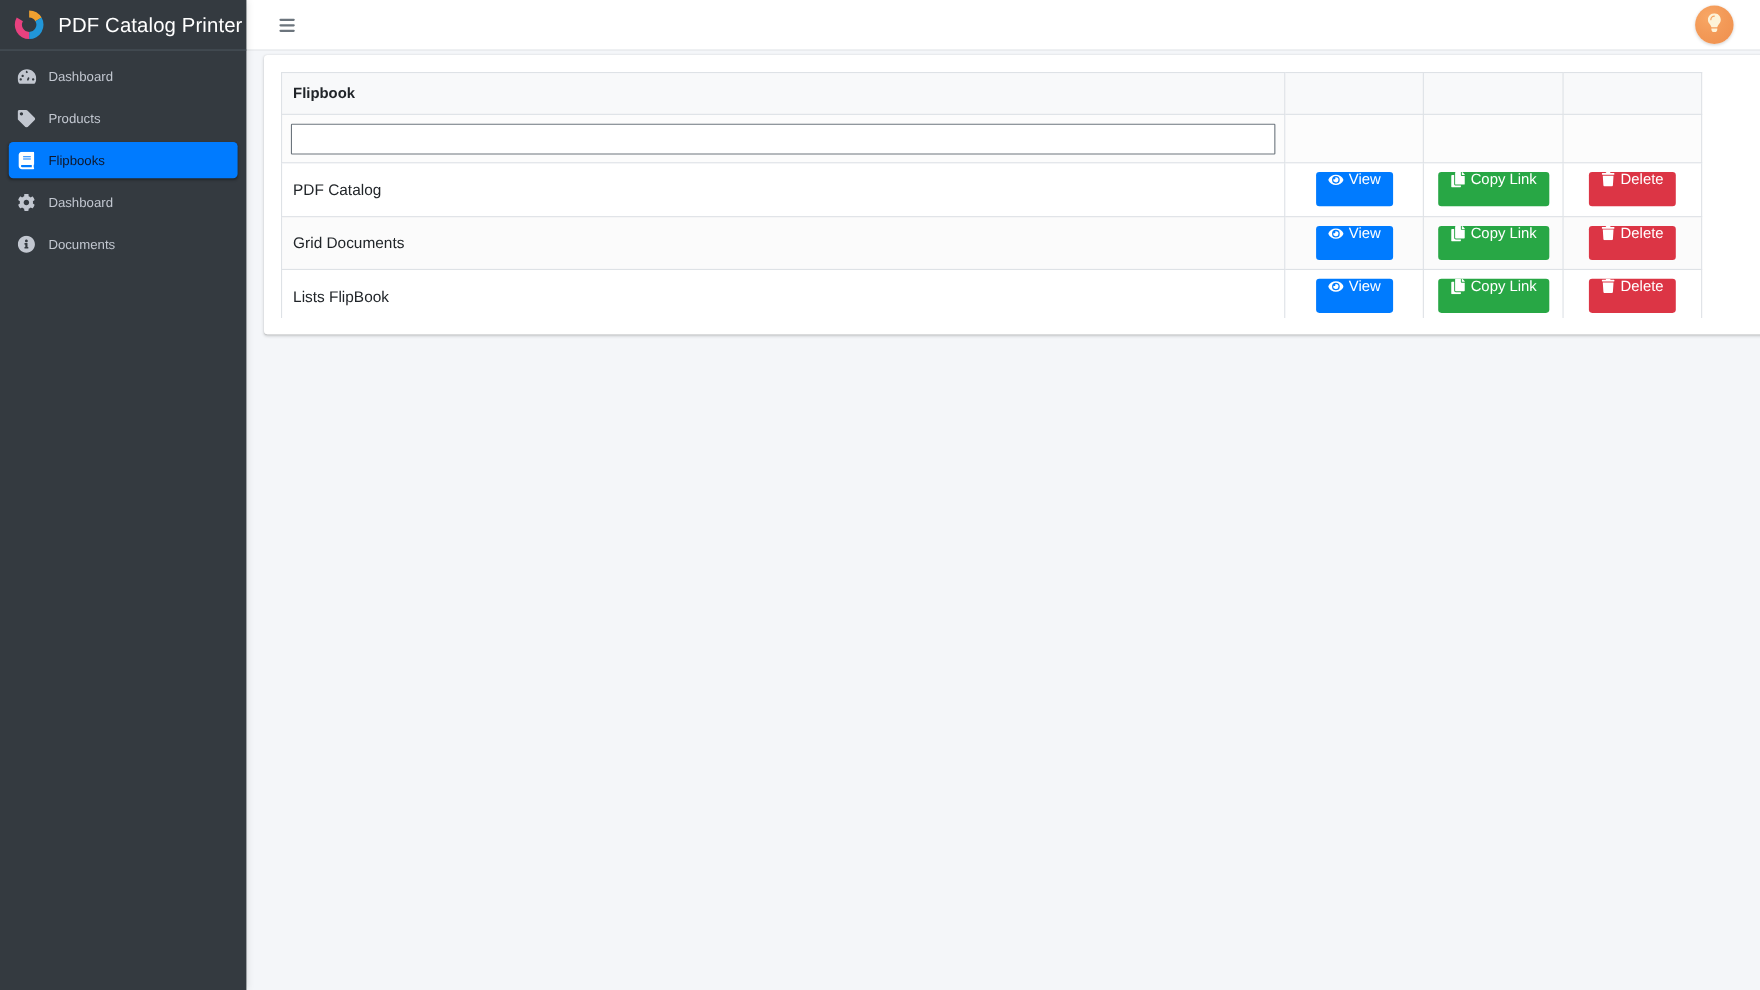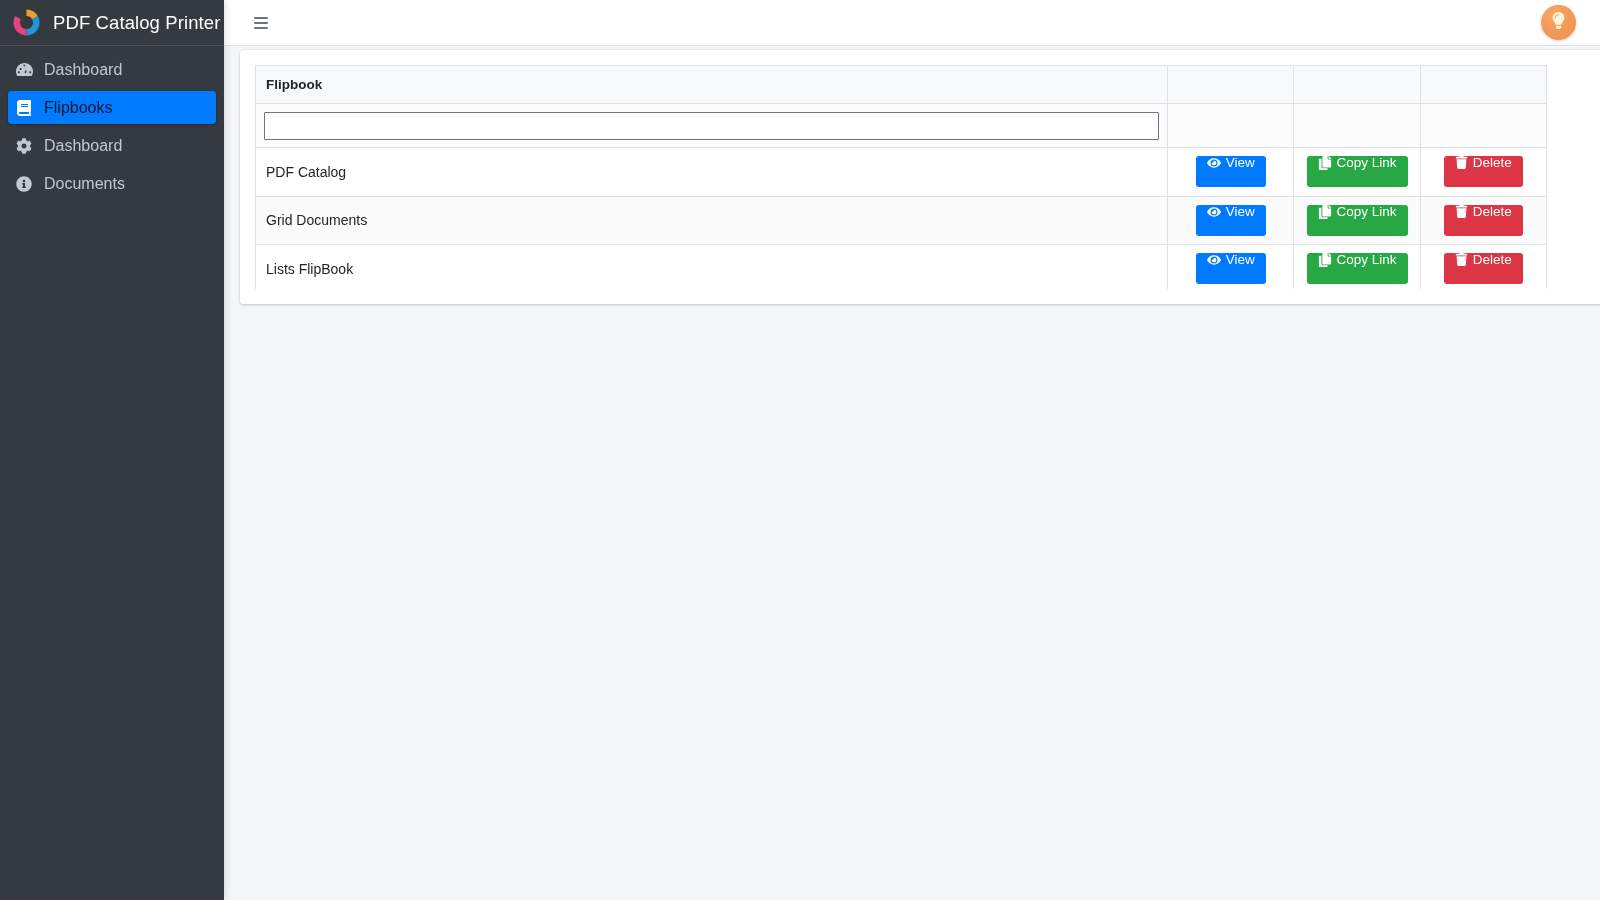--- a/index.html
+++ b/index.html
@@ -47,21 +47,21 @@
   }
   .nav { padding: 7px 8px 0 8px; }
   .nav-item {
     display: flex;
     align-items: center;
     height: 33px;
     padding: 0 8px;
     margin-bottom: 5px;
     border-radius: 4px;
     color: #c2c7d0;
-    font-size: 16px;
+    font-size: 12px;
     cursor: pointer;
     text-decoration: none;
     white-space: nowrap;
   }
   .nav-item .ico {
     width: 24px;
     flex: 0 0 24px;
     display: flex;
     align-items: center;
     justify-content: flex-start;
@@ -261,20 +261,28 @@
 
       <a class="nav-item">
         <span class="ico">
           <svg width="17" height="17" viewBox="0 0 576 512" fill="currentColor">
             <path d="M288 32C128.9 32 0 160.9 0 320c0 52.8 14.3 102.3 39.1 144.8 5.6 9.6 16.3 15.2 27.4 15.2h443c11.1 0 21.8-5.6 27.4-15.2C561.7 422.3 576 372.8 576 320c0-159.1-128.9-288-288-288zm0 64c14 0 25.4 9 29.8 21.4-1.1 2-2.8 3.6-3.6 5.8l-10.8 28.8c-4.9 2.3-10 4-15.4 4-19.9 0-36-16.1-36-36s16.1-36 36-36zM96 384c-19.9 0-36-16.1-36-36s16.1-36 36-36 36 16.1 36 36-16.1 36-36 36zm24-144c0-19.9 16.1-36 36-36s36 16.1 36 36-16.1 36-36 36-36-16.1-36-36zm240.8 75.8l-19.9 53.1c-5.1 13.5-20.2 20.4-33.8 15.3-13.5-5.1-20.4-20.2-15.3-33.8l19.9-53.1c5.1-13.5 20.2-20.4 33.8-15.3 13.6 5.1 20.4 20.3 15.3 33.8zM480 384c-19.9 0-36-16.1-36-36s16.1-36 36-36 36 16.1 36 36-16.1 36-36 36z"></path>
           </svg>
         </span>
         <span>Dashboard</span>
       </a>
 
+      <a class="nav-item">
+        <span class="ico">
+          <svg width="16" height="16" viewBox="0 0 512 512" fill="currentColor">
+            <path d="M0 252.118V48C0 21.49 21.49 0 48 0h204.118a48 48 0 0 1 33.941 14.059l211.882 211.882c18.745 18.745 18.745 49.137 0 67.882L293.823 497.941c-18.745 18.745-49.137 18.745-67.882 0L14.059 286.059A48 48 0 0 1 0 252.118zM112 64c-26.51 0-48 21.49-48 48s21.49 48 48 48 48-21.49 48-48-21.49-48-48-48z"></path>
+          </svg>
+        </span>
+        <span>Products</span>
+      </a>
 
       <a class="nav-item active">
         <span class="ico">
           <svg width="16" height="16" viewBox="0 0 448 512" fill="currentColor">
             <path d="M448 360V24c0-13.3-10.7-24-24-24H96C43 0 0 43 0 96v320c0 53 43 96 96 96h328c13.3 0 24-10.7 24-24v-16c0-7.5-3.5-14.3-8.9-18.7-4.2-15.4-4.2-59.3 0-74.7 5.4-4.3 8.9-11.1 8.9-18.6zM128 134c0-3.3 2.7-6 6-6h212c3.3 0 6 2.7 6 6v20c0 3.3-2.7 6-6 6H134c-3.3 0-6-2.7-6-6v-20zm0 64c0-3.3 2.7-6 6-6h212c3.3 0 6 2.7 6 6v20c0 3.3-2.7 6-6 6H134c-3.3 0-6-2.7-6-6v-20zm253.4 250H96c-17.7 0-32-14.3-32-32 0-17.6 14.4-32 32-32h285.4c-1.9 17.1-1.9 46.9 0 64z"></path>
           </svg>
         </span>
         <span>Flipbooks</span>
       </a>
 

